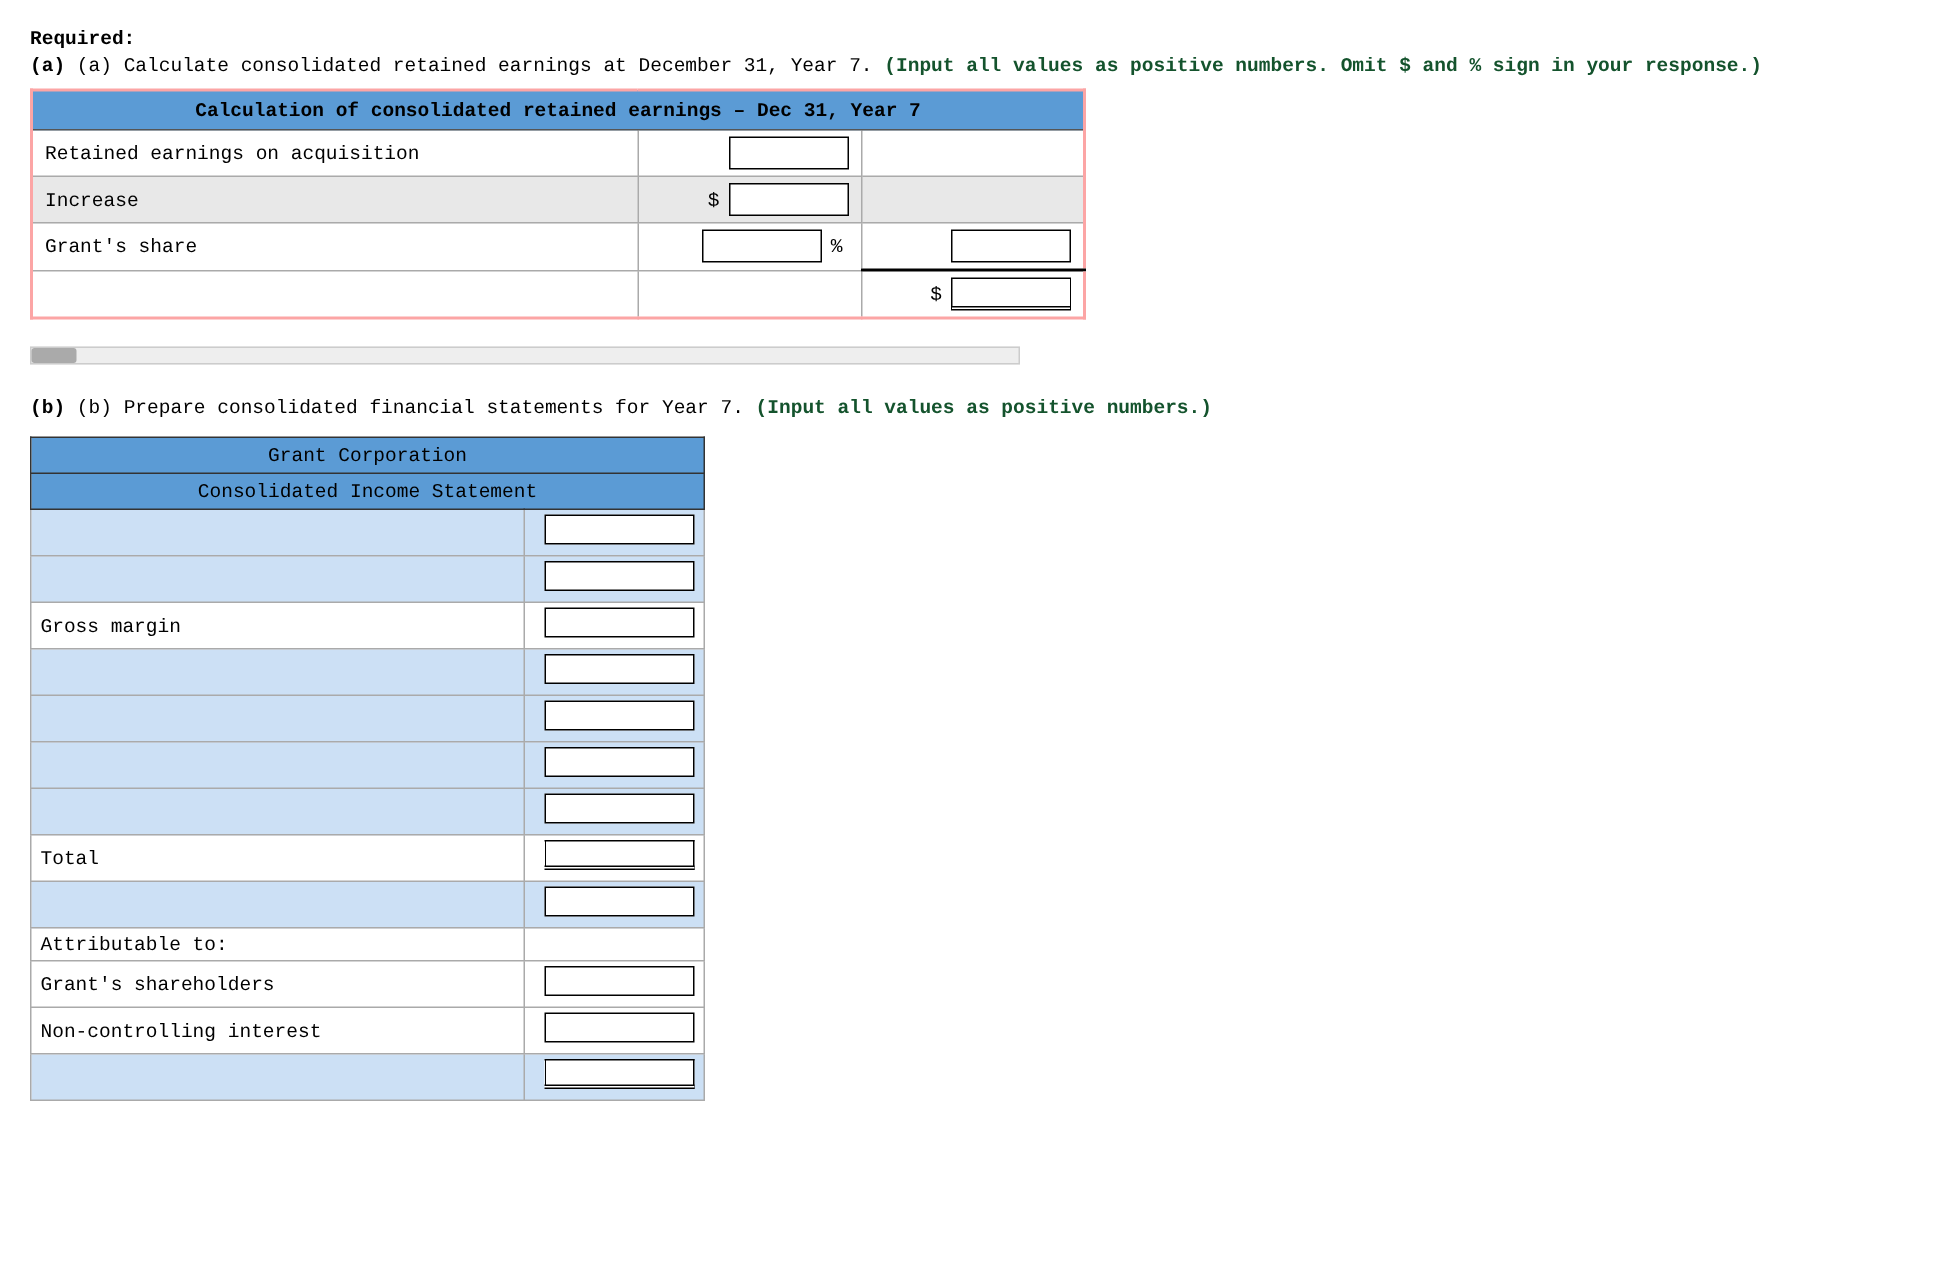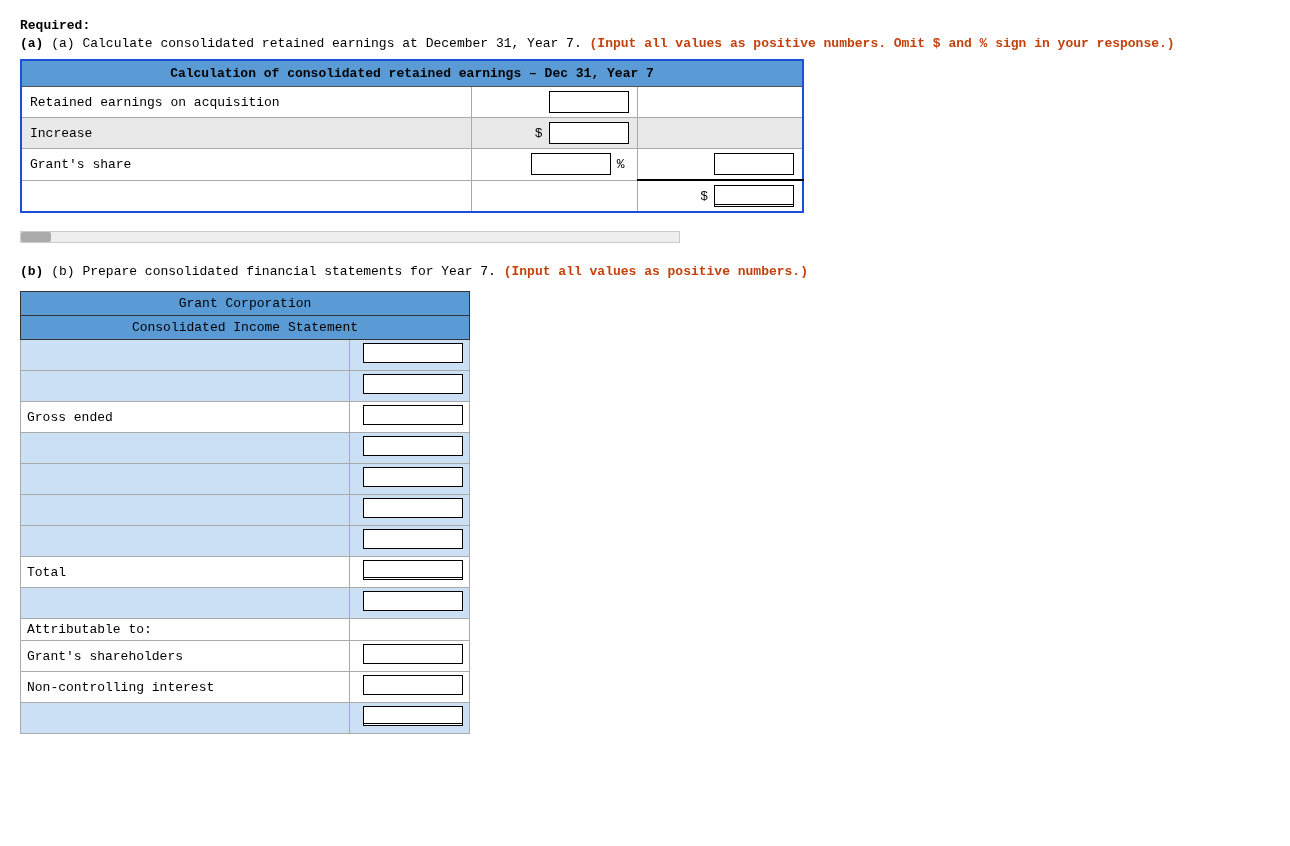--- a/index.html
+++ b/index.html
@@ -13,26 +13,26 @@
       min-height: 846px;
     }
     .required-label {
       font-weight: bold;
       margin-bottom: 2px;
     }
     .instruction {
       margin-bottom: 6px;
       line-height: 1.4;
     }
-    .red { color: #c2410c; font-weight: bold; font-family: Liberation Mono, monospace; }
+    .red { color: #14532d; font-weight: bold; font-family: Liberation Mono, monospace; }
 
     
     .calc-table {
-      border: 2px solid #1d4ed8;
-      width: 784px;
+      border: 2px solid #fca5a5;
+      width: 704px;
       border-collapse: collapse;
       margin-bottom: 18px;
     }
     .calc-table .header-row td {
       background: #5b9bd5;
       color: #000;
       font-weight: bold;
       text-align: center;
       padding: 5px 8px;
       border: 1px solid #555;
@@ -230,21 +230,21 @@
     </tr>
 
     <tr class="blue-row">
       <td class="label-cell"></td>
       <td class="input-cell">
         <span class="inline-input"></span>
       </td>
     </tr>
 
     <tr class="white-row">
-      <td class="label-cell">Gross ended</td>
+      <td class="label-cell">Gross margin</td>
       <td class="input-cell">
         <span class="inline-input"></span>
       </td>
     </tr>
 
     <tr class="blue-row">
       <td class="label-cell"></td>
       <td class="input-cell">
         <span class="inline-input"></span>
       </td>

